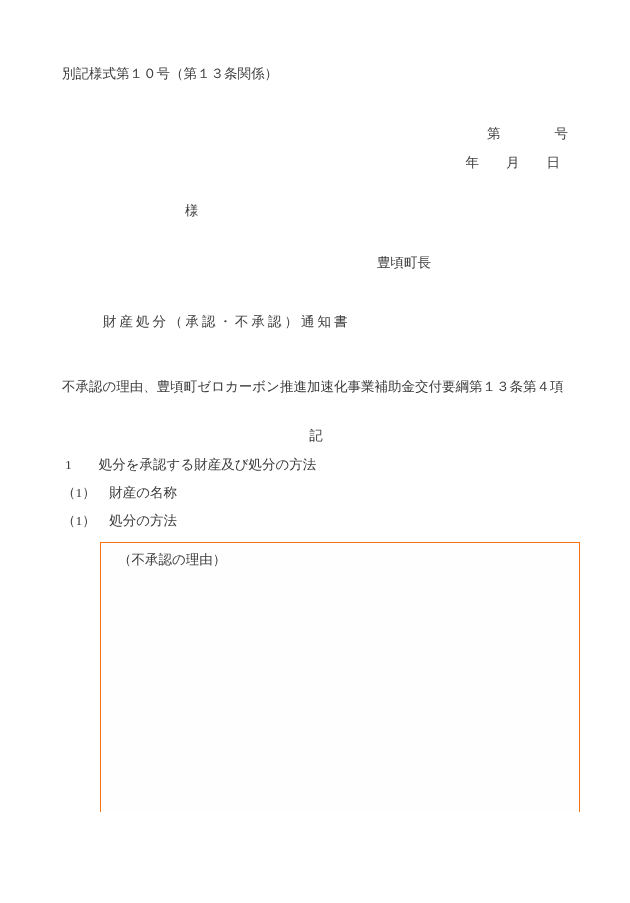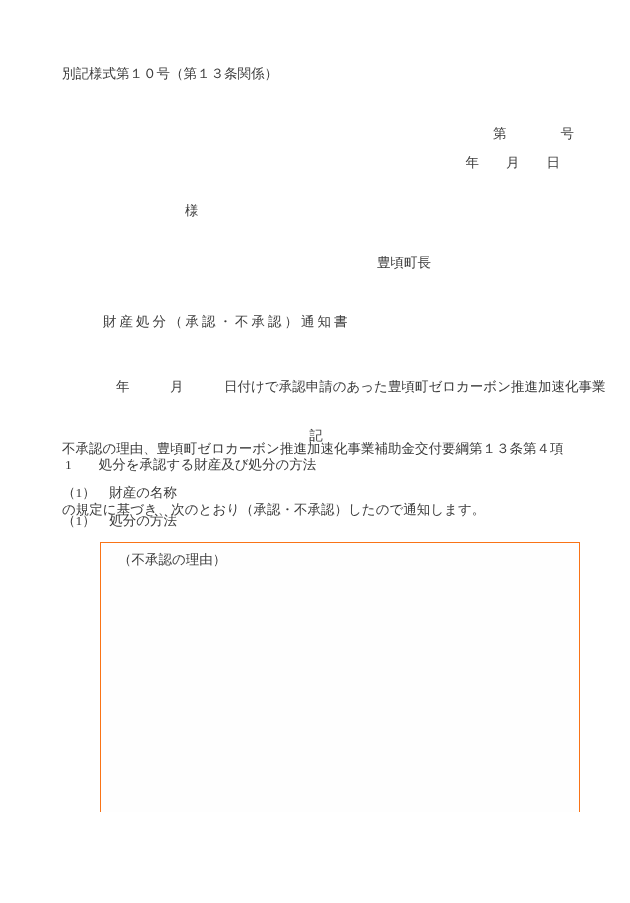--- a/index.html
+++ b/index.html
@@ -13,21 +13,21 @@
     height: 812px;
     background: #ffffff;
     font-family: "Liberation Serif", "DejaVu Serif", serif;
     font-size: 13.5px;
     color: #3b3b3b;
     overflow: hidden;
   }
   .abs { position: absolute; white-space: pre; line-height: 1.25; }
 
   .form-label   { left: 62px;  top: 66px; }
-  .doc-number   { right: 56px; top: 126px; text-align: right; }
+  .doc-number   { right: 62px; top: 126px; text-align: right; }
   .date-line    { right: 70px; top: 155px; text-align: center; }
   .addressee    { left: 185px; top: 203px; }
   .sender       { left: 377px; top: 255px; }
   .doc-title    { left: 103px; top: 314px; letter-spacing: 3px; }
 
   .body-block   { left: 62px;  top: 339px; width: 512px; }
   .body-line    { white-space: pre; line-height: 28px; }
 
   .ki-heading   { left: 62px;  top: 428px; width: 508px; text-align: center; }
   .item-1       { left: 65px;  top: 457px; }
@@ -61,23 +61,21 @@
 
   <div class="abs date-line">年　　月　　日</div>
 
   <div class="abs addressee">様</div>
 
   <div class="abs sender">豊頃町長</div>
 
   <div class="abs doc-title">財産処分（承認・不承認）通知書</div>
 
   <div class="abs body-block">
-    <div class="body-line">　　　　年　　　月　　　日付けで承認申請のあった豊頃町ゼロカーボン推進加速化事業</div>
     <div class="body-line">不承認の理由、豊頃町ゼロカーボン推進加速化事業補助金交付要綱第１３条第４項</div>
-    <div class="body-line">の規定に基づき、次のとおり（承認・不承認）したので通知します。</div>
   </div>
 
   <div class="abs ki-heading">記</div>
 
   <div class="abs item-1">1　　処分を承認する財産及び処分の方法</div>
 
   <div class="abs item-1-1">（1）　財産の名称</div>
 
   <div class="abs item-1-2">（1）　処分の方法</div>
 

